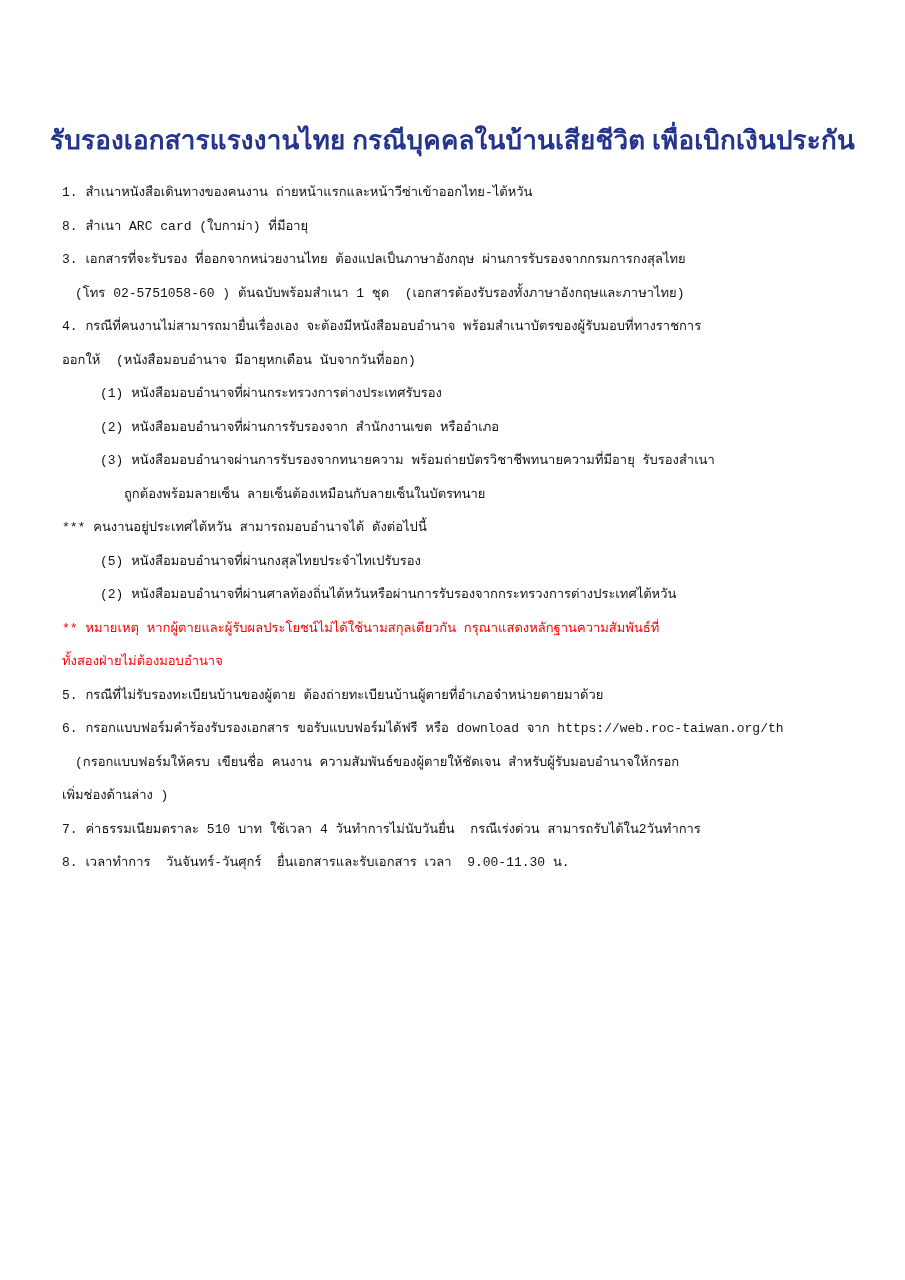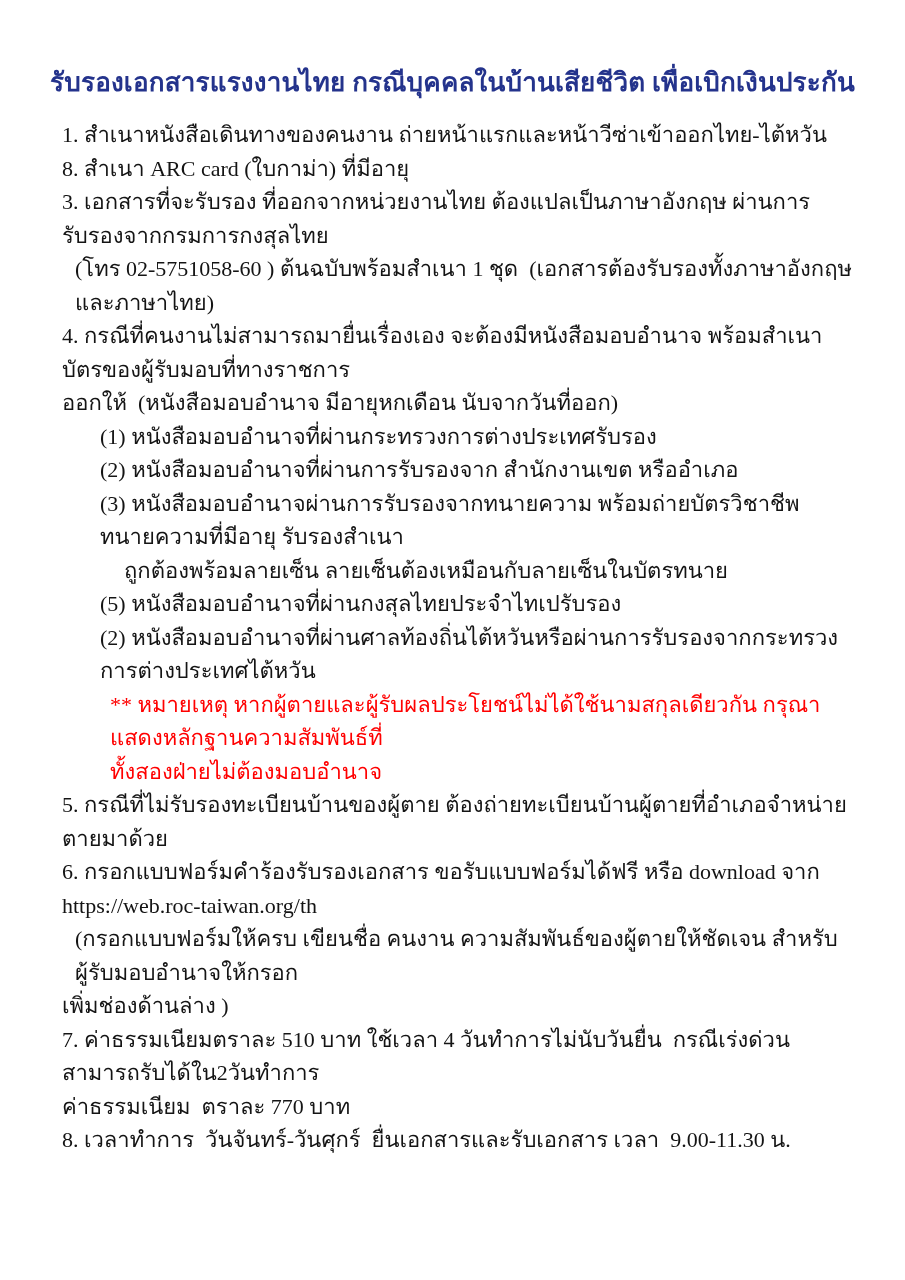--- a/index.html
+++ b/index.html
@@ -14,43 +14,44 @@
   }
   body {
     width: 905px;
     height: 1280px;
     font-family: "Liberation Serif", "DejaVu Serif", serif;
   }
   .page {
     width: 905px;
     height: 1280px;
     background: var(--page-bg);
-    padding-top: 62px;
+    padding-top: 120px;
     overflow: hidden;
   }
   .title {
     text-align: center;
     color: var(--title-color);
     font-size: 26px;
     font-weight: bold;
     line-height: 42px;
     margin-bottom: 14px;
     letter-spacing: 0.2px;
   }
   .doc-body {
     padding-left: 62px;
     padding-right: 52px;
   }
   .line {
     color: var(--text-color);
-    font-size: 22px;
+    font-size: 13px;
     line-height: 33.5px;
     white-space: pre-wrap;
+    font-family: Liberation Mono, monospace;
   }
-  .line.highlight { color: var(--highlight-color); margin-left: 48px; }
+  .line.highlight { color: var(--highlight-color); }
   .indent-0 { padding-left: 0; }
   .indent-1 { padding-left: 13px; }
   .indent-2 { padding-left: 38px; }
   .indent-3 { padding-left: 62px; }
 </style>
 </head>
 <body>
 
 <div class="page">
   <h1 class="title">รับรองเอกสารแรงงานไทย กรณีบุคคลในบ้านเสียชีวิต เพื่อเบิกเงินประกัน</h1>
@@ -58,25 +59,25 @@
       <p class="line indent-0">1. สำเนาหนังสือเดินทางของคนงาน ถ่ายหน้าแรกและหน้าวีซ่าเข้าออกไทย-ไต้หวัน</p>
       <p class="line indent-0">8. สำเนา ARC card (ใบกาม่า) ที่มีอายุ</p>
       <p class="line indent-0">3. เอกสารที่จะรับรอง ที่ออกจากหน่วยงานไทย ต้องแปลเป็นภาษาอังกฤษ ผ่านการรับรองจากกรมการกงสุลไทย</p>
       <p class="line indent-1">(โทร 02-5751058-60 ) ต้นฉบับพร้อมสำเนา 1 ชุด  (เอกสารต้องรับรองทั้งภาษาอังกฤษและภาษาไทย)</p>
       <p class="line indent-0">4. กรณีที่คนงานไม่สามารถมายื่นเรื่องเอง จะต้องมีหนังสือมอบอำนาจ พร้อมสำเนาบัตรของผู้รับมอบที่ทางราชการ</p>
       <p class="line indent-0">ออกให้  (หนังสือมอบอำนาจ มีอายุหกเดือน นับจากวันที่ออก)</p>
       <p class="line indent-2">(1) หนังสือมอบอำนาจที่ผ่านกระทรวงการต่างประเทศรับรอง</p>
       <p class="line indent-2">(2) หนังสือมอบอำนาจที่ผ่านการรับรองจาก สำนักงานเขต หรืออำเภอ</p>
       <p class="line indent-2">(3) หนังสือมอบอำนาจผ่านการรับรองจากทนายความ พร้อมถ่ายบัตรวิชาชีพทนายความที่มีอายุ รับรองสำเนา</p>
       <p class="line indent-3">ถูกต้องพร้อมลายเซ็น ลายเซ็นต้องเหมือนกับลายเซ็นในบัตรทนาย</p>
+      <p class="line indent-0">*** คนงานอยู่ประเทศไต้หวัน สามารถมอบอำนาจได้ ดังต่อไปนี้</p>
       <p class="line indent-2">(5) หนังสือมอบอำนาจที่ผ่านกงสุลไทยประจำไทเปรับรอง</p>
       <p class="line indent-2">(2) หนังสือมอบอำนาจที่ผ่านศาลท้องถิ่นไต้หวันหรือผ่านการรับรองจากกระทรวงการต่างประเทศไต้หวัน</p>
       <p class="line indent-0 highlight">** หมายเหตุ หากผู้ตายและผู้รับผลประโยชน์ไม่ได้ใช้นามสกุลเดียวกัน กรุณาแสดงหลักฐานความสัมพันธ์ที่</p>
       <p class="line indent-0 highlight">ทั้งสองฝ่ายไม่ต้องมอบอำนาจ</p>
       <p class="line indent-0">5. กรณีที่ไม่รับรองทะเบียนบ้านของผู้ตาย ต้องถ่ายทะเบียนบ้านผู้ตายที่อำเภอจำหน่ายตายมาด้วย</p>
       <p class="line indent-0">6. กรอกแบบฟอร์มคำร้องรับรองเอกสาร ขอรับแบบฟอร์มได้ฟรี หรือ download จาก https://web.roc-taiwan.org/th</p>
       <p class="line indent-1">(กรอกแบบฟอร์มให้ครบ เขียนชื่อ คนงาน ความสัมพันธ์ของผู้ตายให้ชัดเจน สำหรับผู้รับมอบอำนาจให้กรอก</p>
       <p class="line indent-0">เพิ่มช่องด้านล่าง )</p>
       <p class="line indent-0">7. ค่าธรรมเนียมตราละ 510 บาท ใช้เวลา 4 วันทำการไม่นับวันยื่น  กรณีเร่งด่วน สามารถรับได้ใน2วันทำการ</p>
-      <p class="line indent-0">ค่าธรรมเนียม  ตราละ 770 บาท</p>
       <p class="line indent-0">8. เวลาทำการ  วันจันทร์-วันศุกร์  ยื่นเอกสารและรับเอกสาร เวลา  9.00-11.30 น.</p>
     </div>
 </div>
 
 </body></html>

